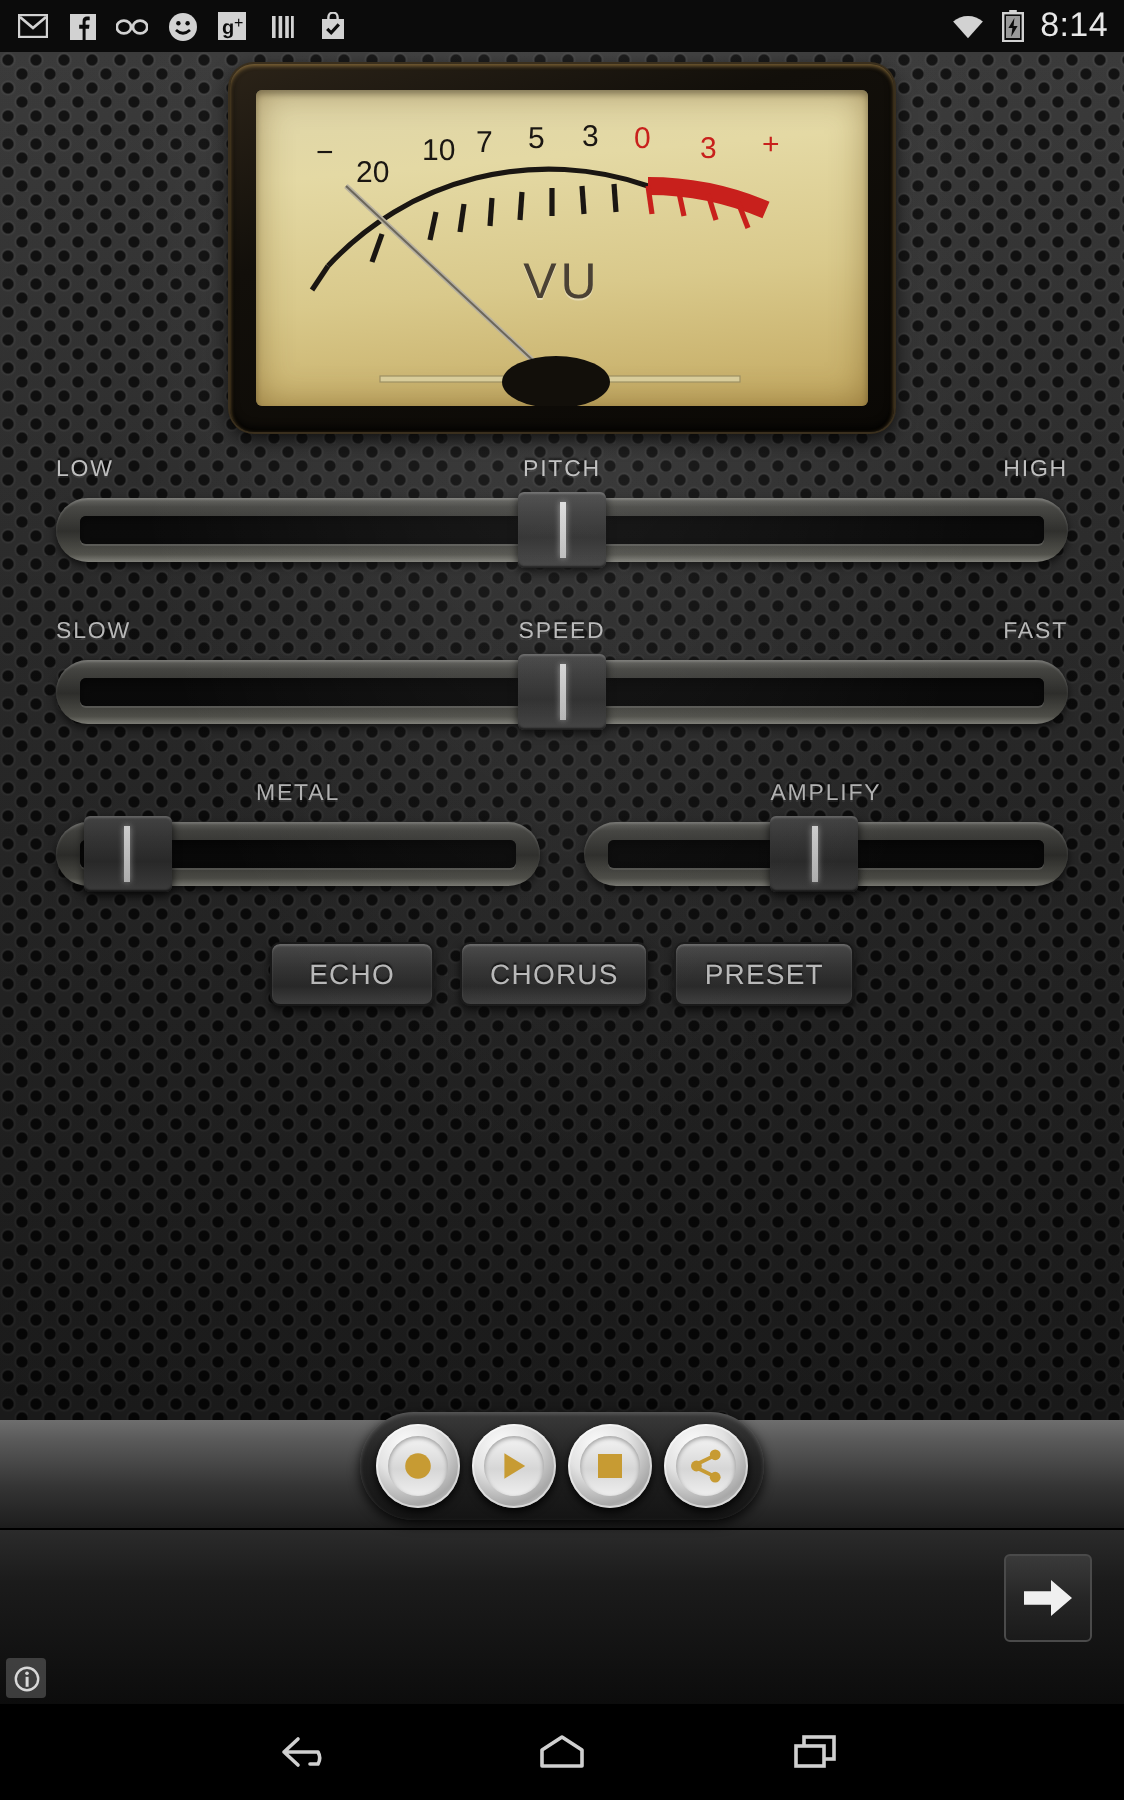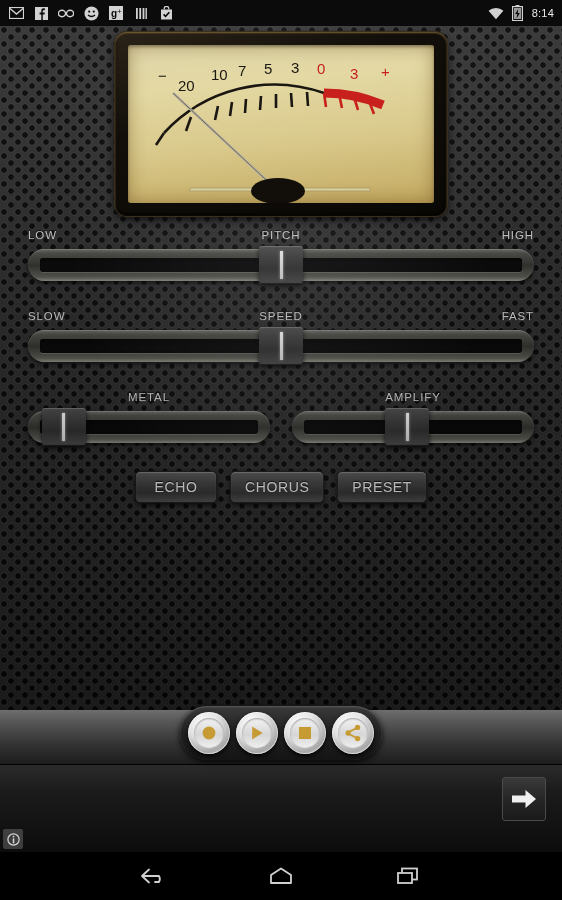--- a/index.html
+++ b/index.html
@@ -25,21 +25,21 @@
     z-index: 40;
   }
   .sb-left { display: flex; align-items: center; gap: 9px; }
   .sb-right { margin-left: auto; display: flex; align-items: center; gap: 6px; }
   .sb-ico {
     width: 16px; height: 16px;
     display: inline-flex; align-items: center; justify-content: center;
     color: #d2d2d2;
   }
   .sb-time {
-    color: #e8e8e8; font-size: 11px; letter-spacing: .2px;
+    color: #e8e8e8; font-size: 17px; letter-spacing: .2px;
     font-family: "Liberation Sans", sans-serif;
   }
 
   
   .panel {
     position: absolute; left: 0; top: 26px;
     width: 562px; height: 684px;
     background-color: #232323;
     background-image:
       radial-gradient(circle at 4px 4px, rgba(0,0,0,.85) 2.4px, rgba(0,0,0,0) 3.2px),
@@ -343,20 +343,21 @@
             <text x="222" y="34">3</text>
             <text x="253" y="32">+</text>
           </g>
 
           <line x1="150" y1="146" x2="45" y2="48" stroke="#b8b2a0" stroke-width="2.6"></line>
           <line x1="150" y1="146" x2="45" y2="48" stroke="#6b665a" stroke-width="1"></line>
 
           <rect x="62" y="143" width="180" height="3" fill="#d8cc9a" stroke="#9d8f63" stroke-width="0.6"></rect>
           <ellipse cx="150" cy="146" rx="27" ry="13" fill="#120f0a"></ellipse>
         </svg>
+        <div class="vu-label">VU</div>
       </div>
     </div>
 
     <div class="slider-group" style="left:28px; top:203px; width:506px;">
       <div class="slider-labels">
         <span class="sl-lab">LOW</span>
         <span class="sl-lab center">PITCH</span>
         <span class="sl-lab right">HIGH</span>
       </div>
       <div class="track">

